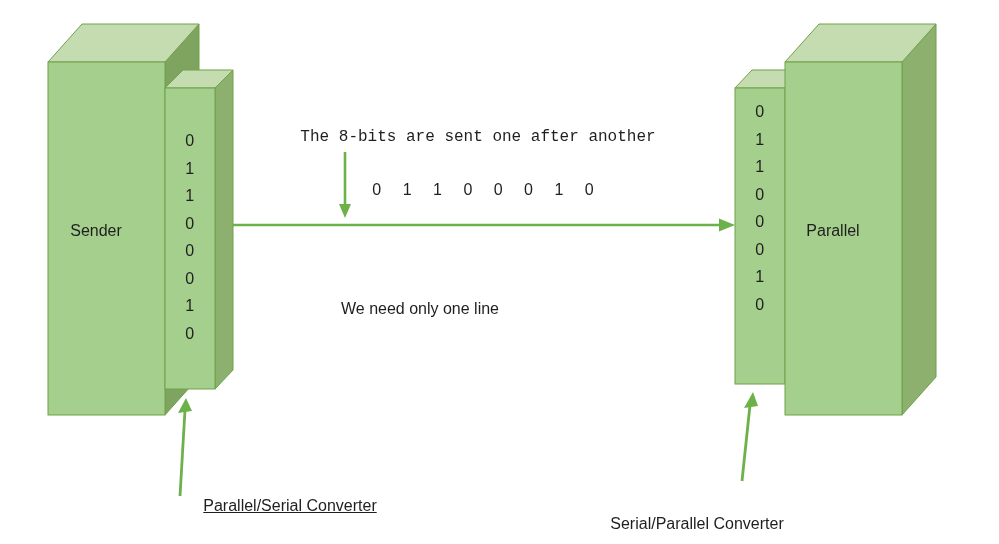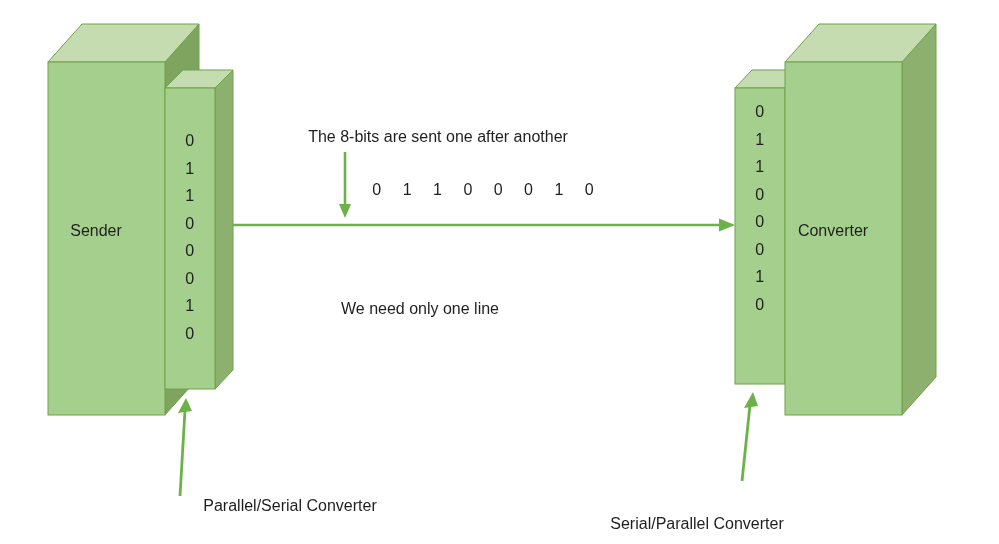--- a/index.html
+++ b/index.html
@@ -79,43 +79,43 @@
     </g>
 
     <g>
       <line x1="742" y1="481" x2="750" y2="405" stroke-width="2.8" stroke="#6db14a"></line>
       <polygon points="744,408 758,406 753,392" fill="#6db14a"></polygon>
     </g>
   </svg>
 
   <div class="txt box-label" style="left:48px; top:222px;">Sender</div>
 
-  <div class="txt box-label" style="left:785px; top:222px;">Converter</div>
+  <div class="txt box-label" style="left:785px; top:222px;">Parallel</div>
 
   <div class="bits-col" style="left:165px; top:127px;">0
 1
 1
 0
 0
 0
 1
 0</div>
 
   <div class="bits-col" style="left:735px; top:98px;">0
 1
 1
 0
 0
 0
 1
 0</div>
 
-  <div class="txt centered" style="left:438px; top:128px;">The 8-bits are sent one after another</div>
+  <div class="txt centered" style="left:478px; top:128px;font-family:Liberation Mono, monospace;">The 8-bits are sent one after another</div>
 
   <div class="bits-row" style="left:483px; top:181px;">0 1 1 0 0 0 1 0</div>
 
   <div class="txt centered" style="left:420px; top:300px;">We need only one line</div>
 
-  <div class="txt centered" style="left:290px; top:497px;">Parallel/Serial Converter</div>
+  <div class="txt centered" style="left:290px; top:497px;text-decoration:underline;">Parallel/Serial Converter</div>
 
   <div class="txt centered" style="left:697px; top:515px;">Serial/Parallel Converter</div>
 
 </div>
 
 </body></html>

